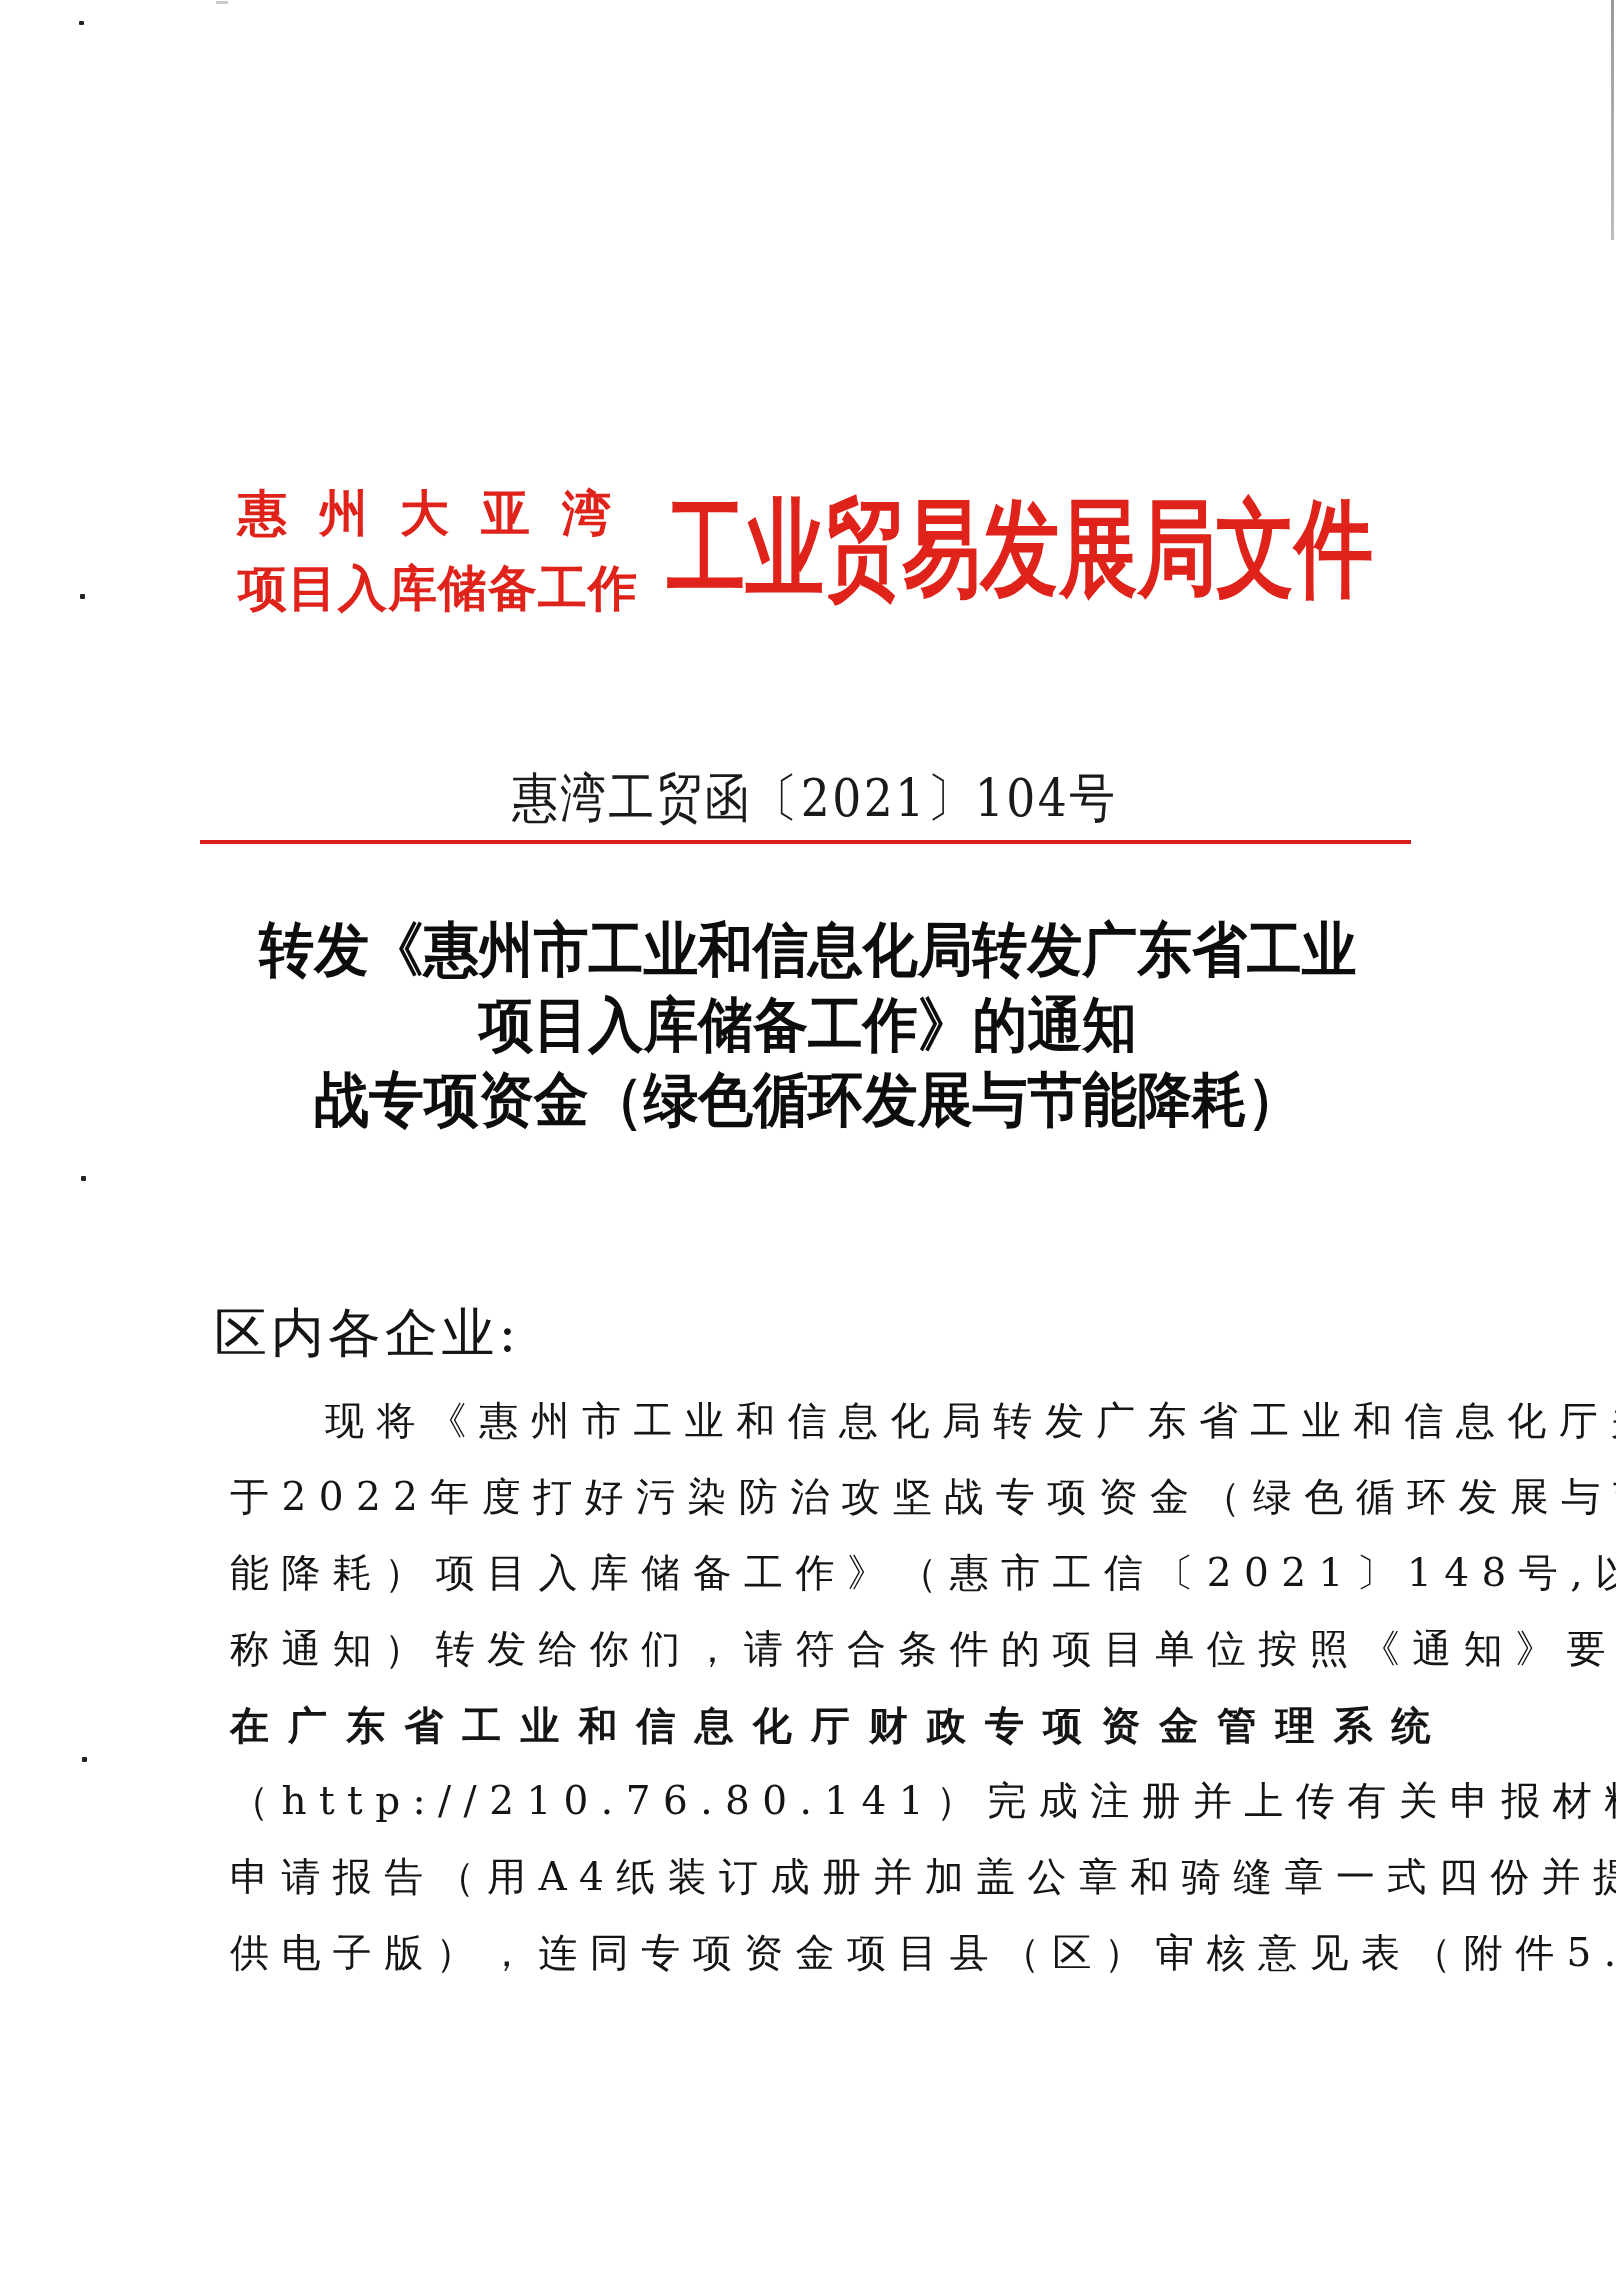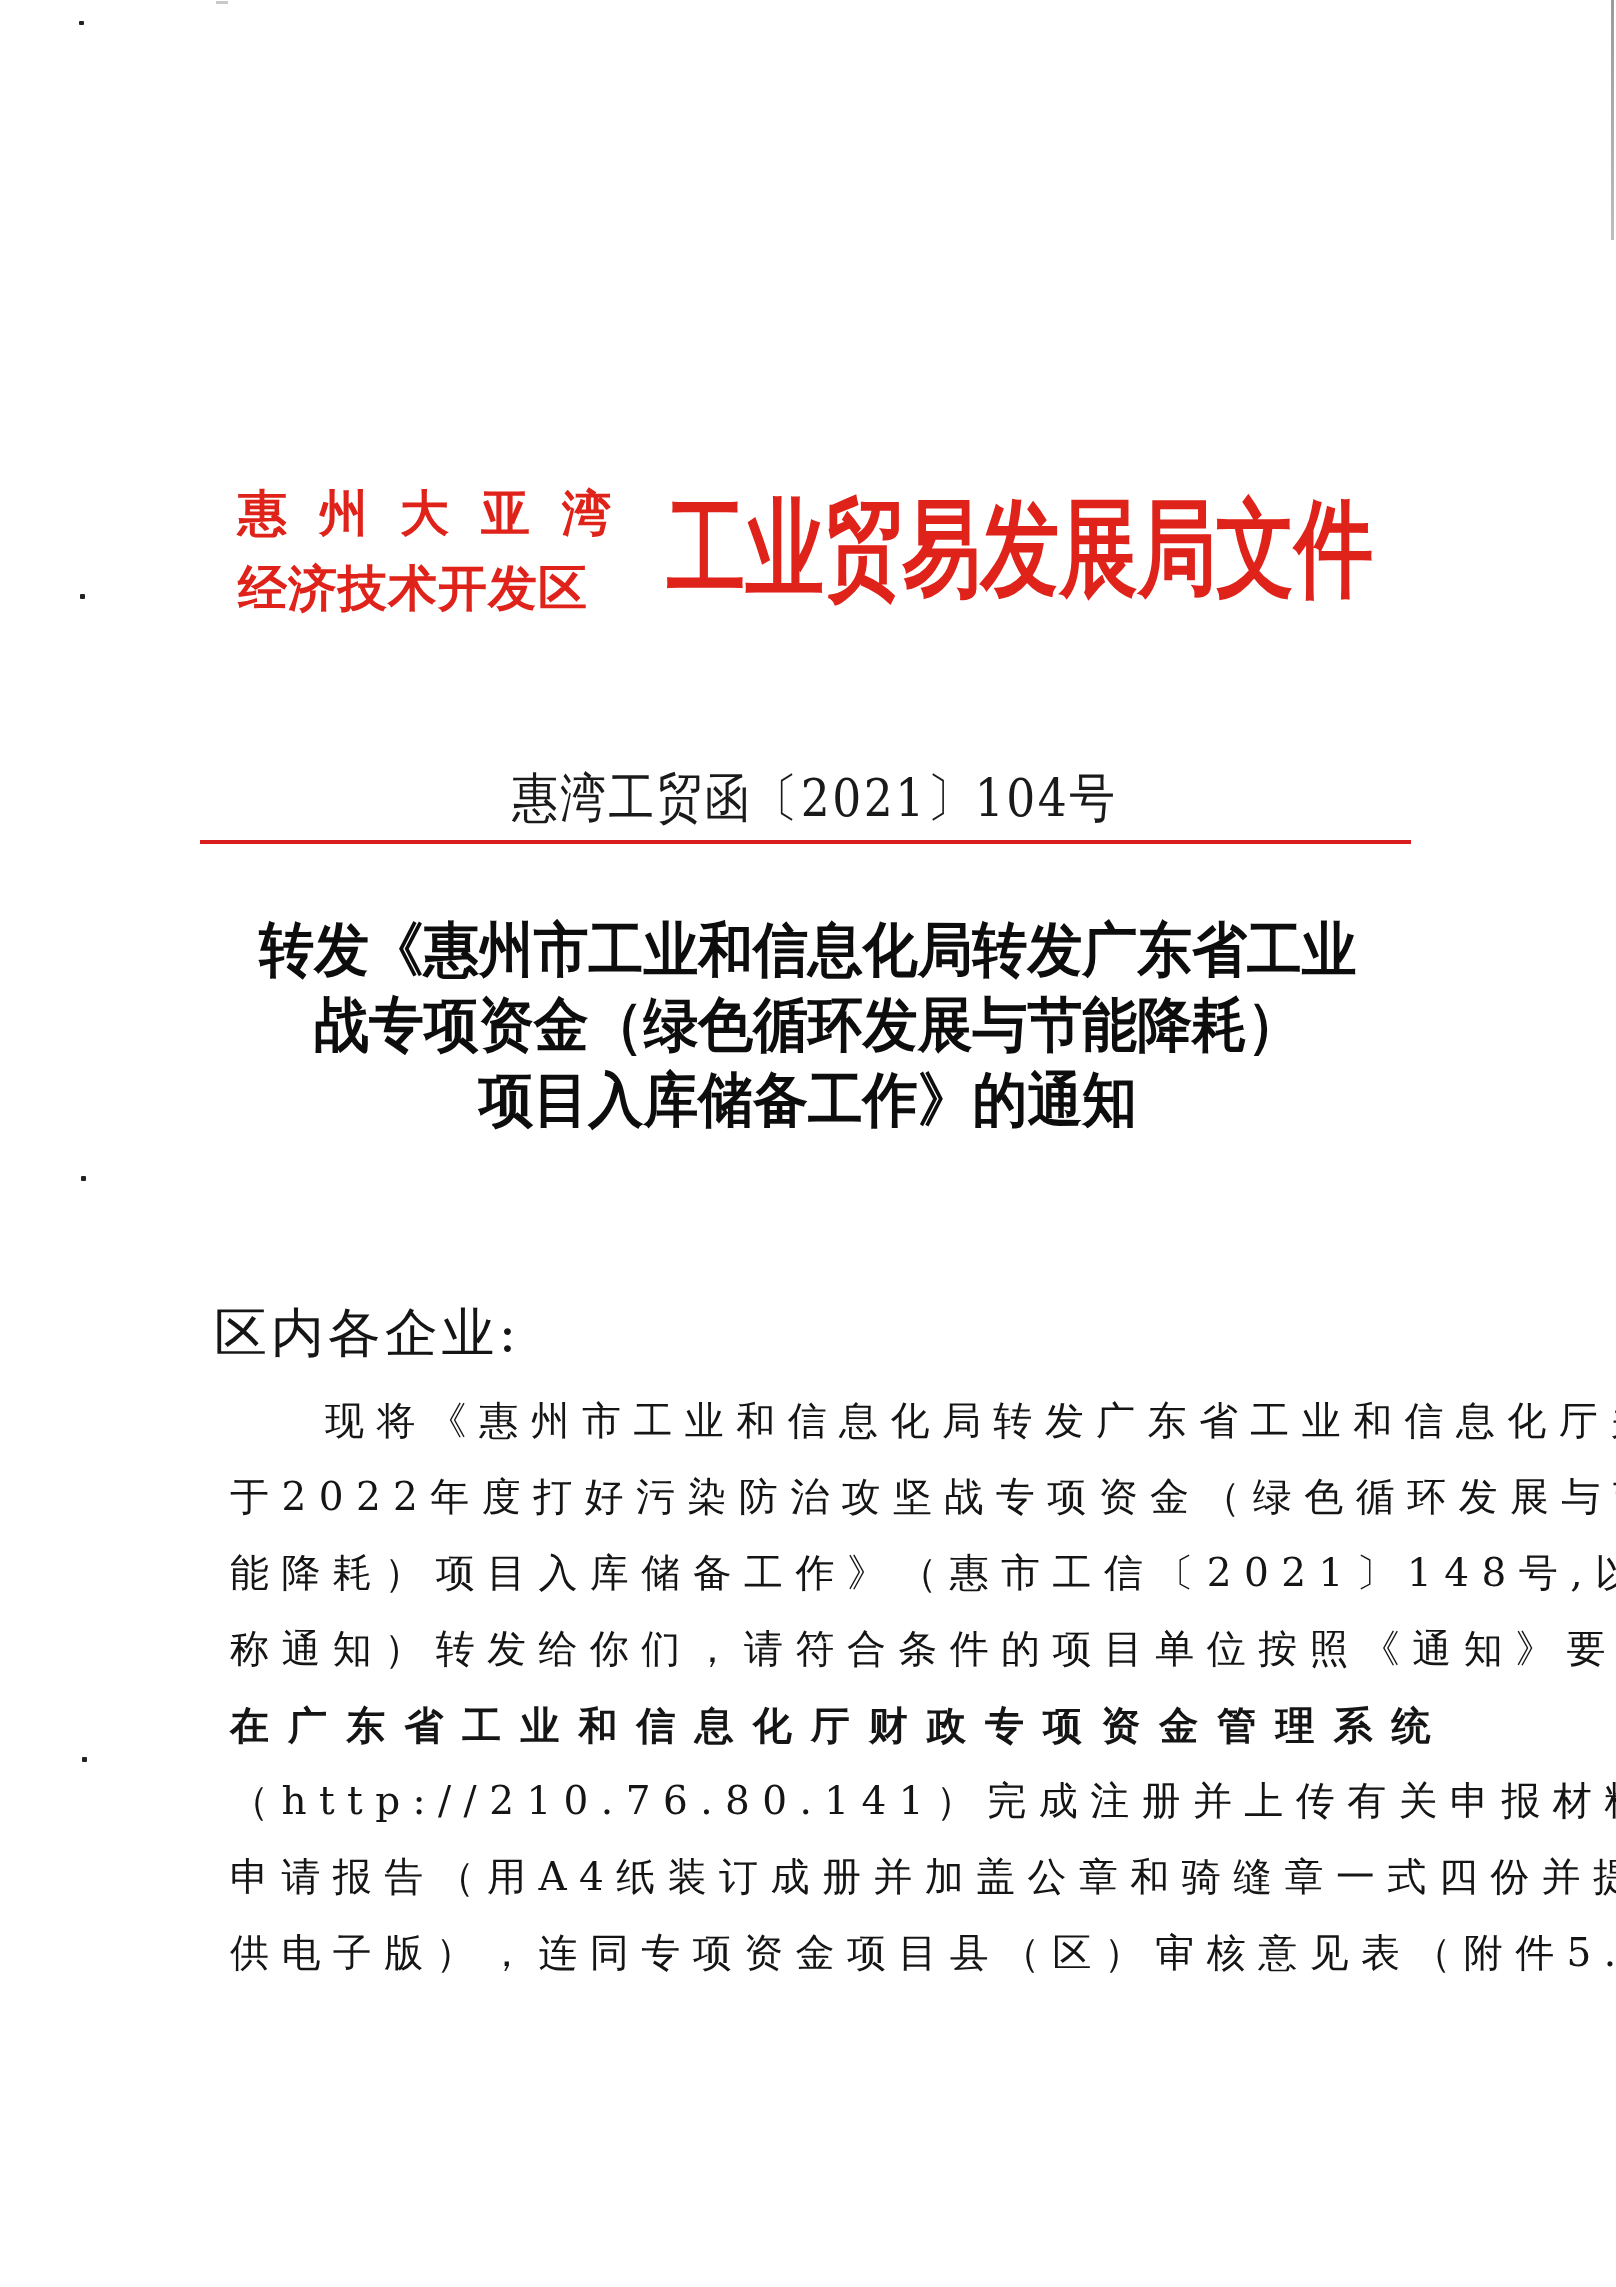--- a/index.html
+++ b/index.html
@@ -176,34 +176,34 @@
 
   <div class="scan-top-mark"></div>
   <div class="scan-dot" style="left:79px;top:20.6px;"></div>
   <div class="scan-dot" style="left:80px;top:594px;"></div>
   <div class="scan-dot" style="left:81px;top:1176px;"></div>
   <div class="scan-dot" style="left:82px;top:1757px;"></div>
   <div class="scan-edge"></div>
 
   <div class="letterhead">
     <div class="org-small line1">惠州大亚湾</div>
-    <div class="org-small line2">经济技术开发区</div>
+    <div class="org-small line2">项目入库储备工作</div>
     <div class="org-large">工业贸易发展局文件</div>
   </div>
 
   <div class="doc-number">
     <span class="inner">惠湾工贸函〔2021〕104号</span>
   </div>
 
   <div class="red-rule"></div>
 
   <div class="title">
     <span class="title-line"><span class="inner">转发《惠州市工业和信息化局转发广东省工业</span></span>
+    <span class="title-line"><span class="inner">项目入库储备工作》的通知</span></span>
     <span class="title-line"><span class="inner">战专项资金（绿色循环发展与节能降耗）</span></span>
-    <span class="title-line"><span class="inner">项目入库储备工作》的通知</span></span>
   </div>
 
   <div class="salutation">区内各企业:</div>
 
   <div class="body">
     <span class="body-line indent" style="word-spacing: 0px; letter-spacing: 0px;"><span>现</span> <span>将</span> <span>《</span> <span>惠</span> <span>州</span> <span>市</span> <span>工</span> <span>业</span> <span>和</span> <span>信</span> <span>息</span> <span>化</span> <span>局</span> <span>转</span> <span>发</span> <span>广</span> <span>东</span> <span>省</span> <span>工</span> <span>业</span> <span>和</span> <span>信</span> <span>息</span> <span>化</span> <span>厅</span> <span>关</span></span>
     <span class="body-line" style="word-spacing: 0px; letter-spacing: 0px;"><span>于</span> <span> </span> <span>2</span> <span>0</span> <span>2</span> <span>2</span> <span> </span> <span>年</span> <span>度</span> <span>打</span> <span>好</span> <span>污</span> <span>染</span> <span>防</span> <span>治</span> <span>攻</span> <span>坚</span> <span>战</span> <span>专</span> <span>项</span> <span>资</span> <span>金</span> <span>（</span> <span>绿</span> <span>色</span> <span>循</span> <span>环</span> <span>发</span> <span>展</span> <span>与</span> <span>节</span></span>
     <span class="body-line" style="word-spacing: 0px; letter-spacing: 0px;"><span>能</span> <span>降</span> <span>耗</span> <span>）</span> <span>项</span> <span>目</span> <span>入</span> <span>库</span> <span>储</span> <span>备</span> <span>工</span> <span>作</span> <span>》</span> <span>（</span> <span>惠</span> <span>市</span> <span>工</span> <span>信</span> <span>〔</span> <span>2</span> <span>0</span> <span>2</span> <span>1</span> <span>〕</span> <span>1</span> <span>4</span> <span>8</span> <span> </span> <span>号</span> <span>,</span> <span>以</span>  </span>
     <span class="body-line" style="word-spacing: 0px; letter-spacing: 0px;"><span>称</span> <span>通</span> <span>知</span> <span>）</span> <span>转</span> <span>发</span> <span>给</span> <span>你</span> <span>们</span> <span>，</span> <span>请</span> <span>符</span> <span>合</span> <span>条</span> <span>件</span> <span>的</span> <span>项</span> <span>目</span> <span>单</span> <span>位</span> <span>按</span> <span>照</span> <span>《</span> <span>通</span> <span>知</span> <span>》</span> <span>要</span> <span>求</span></span>
     <span class="body-line" style="word-spacing: 0px; letter-spacing: 0px; font-weight: bold;"><span>在</span> <span>广</span> <span>东</span> <span>省</span> <span>工</span> <span>业</span> <span>和</span> <span>信</span> <span>息</span> <span>化</span> <span>厅</span> <span>财</span> <span>政</span> <span>专</span> <span>项</span> <span>资</span> <span>金</span> <span>管</span> <span>理</span> <span>系</span> <span>统</span></span>

